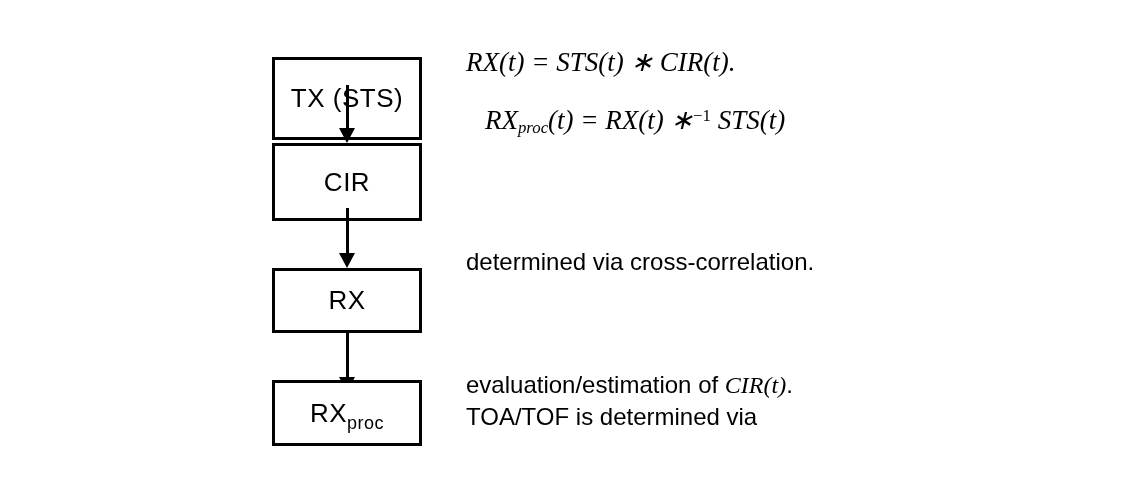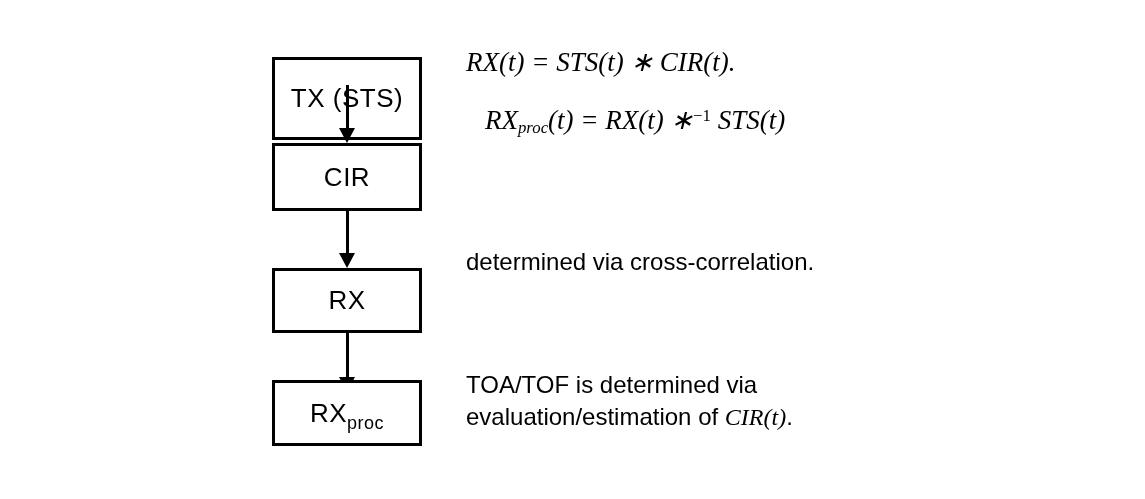--- a/index.html
+++ b/index.html
@@ -20,21 +20,21 @@
     box-sizing: border-box;
     border: 3px solid #000000;
     background: #ffffff;
     display: flex;
     align-items: center;
     justify-content: center;
     font-size: 26px;
     letter-spacing: 0.5px;
   }
   #box-tx     { top: 17px;  height: 83px; margin-top: 40px; }
-  #box-cir    { top: 143px; height: 68px; }
+  #box-cir    { top: 143px; height: 78px; }
   #box-rx     { top: 268px; height: 65px; }
   #box-rxproc { top: 380px; height: 66px; }
   .fbox sub {
     font-size: 18px;
     line-height: 1;
     vertical-align: baseline;
     position: relative;
     top: 7px;
   }
   
@@ -142,17 +142,17 @@
 
   <div class="eq" id="eq-2">
     <div class="eq-line1"><span>RX</span><sub>proc</sub><span>(t) = RX(t) ∗</span><sup>−1</sup><span> STS(t)</span></div>
   </div>
 
   <div class="note" id="note-deconv">
     <div><span>determined via cross-correlation.</span></div>
   </div>
 
   <div class="note" id="note-toa">
+    <div><span>evaluation/estimation of </span><span class="math-italic">CIR(t)</span><span>.</span></div>
     <div><span>TOA/TOF is determined via</span></div>
-    <div><span>evaluation/estimation of </span><span class="math-italic">CIR(t)</span><span>.</span></div>
   </div>
 
 </div>
 
 </body></html>

